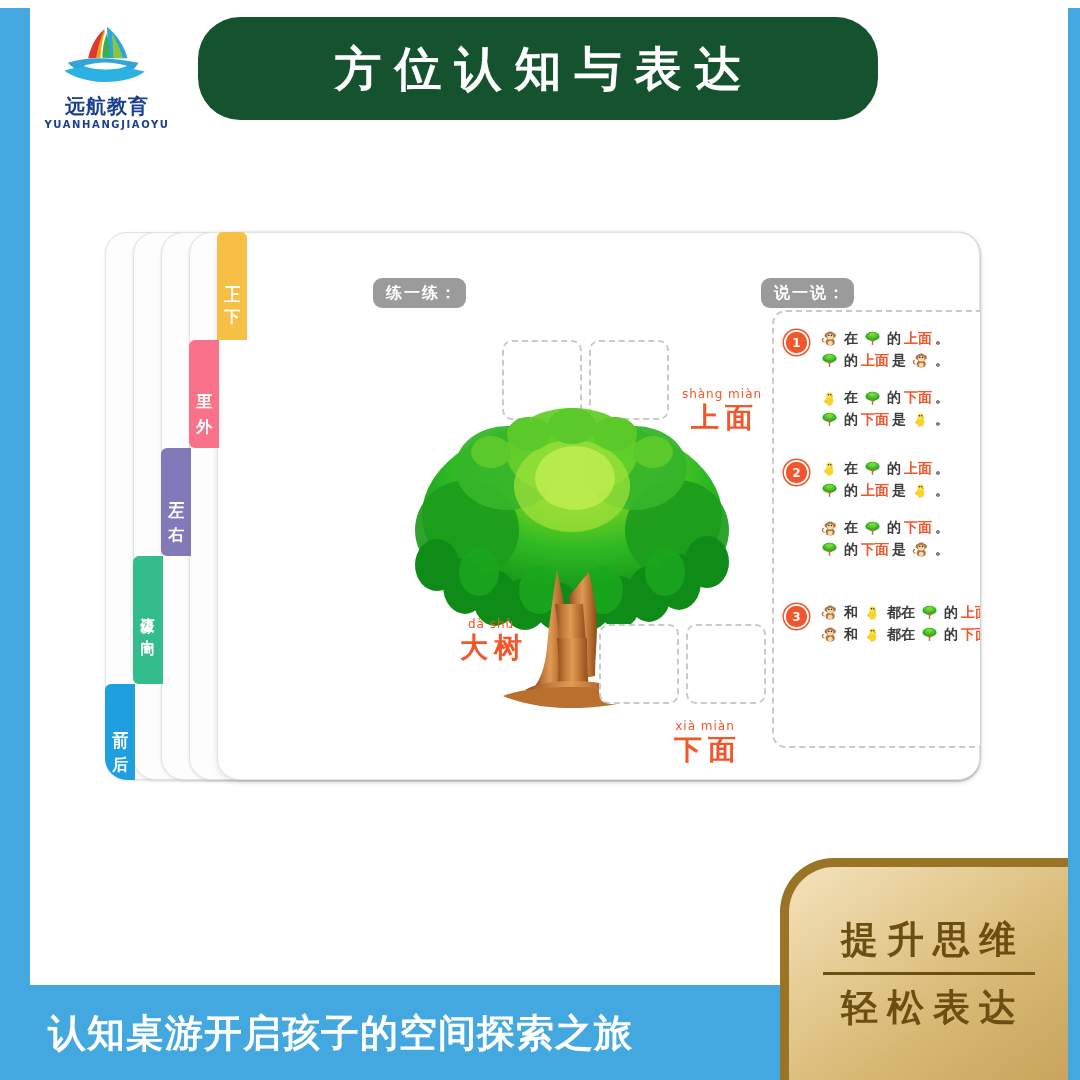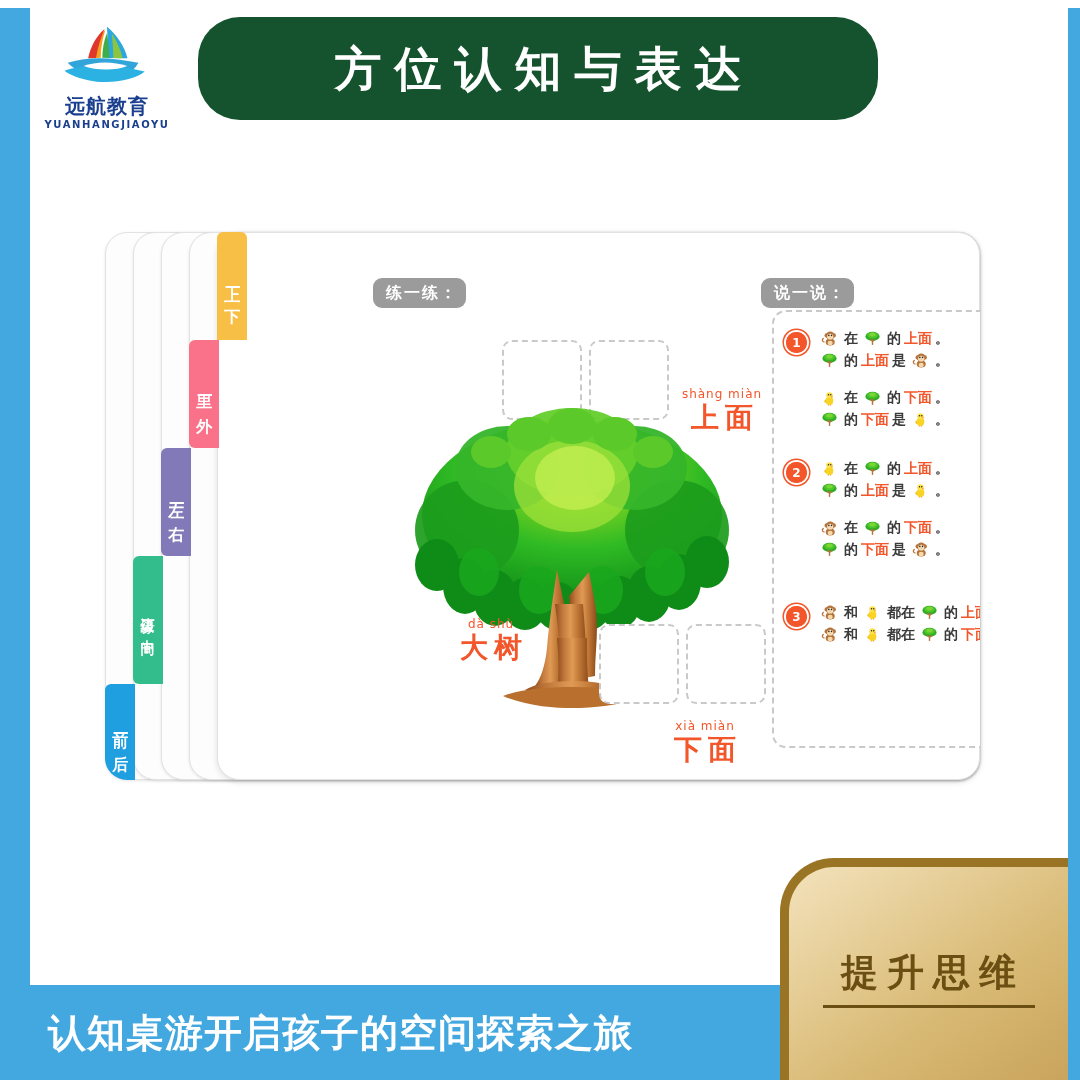--- a/index.html
+++ b/index.html
@@ -702,13 +702,14 @@
   </div>
 </div>
 
 <div id="bottom-tagline">
   <span id="bottom-tagline-text">认知桌游开启孩子的空间探索之旅</span>
 </div>
 
 <div id="gold-badge">
   <span class="gold-line">提升思维</span>
   <div id="gold-divider"></div>
+  <span class="gold-line">轻松表达</span>
 </div>
 
 </body></html>

